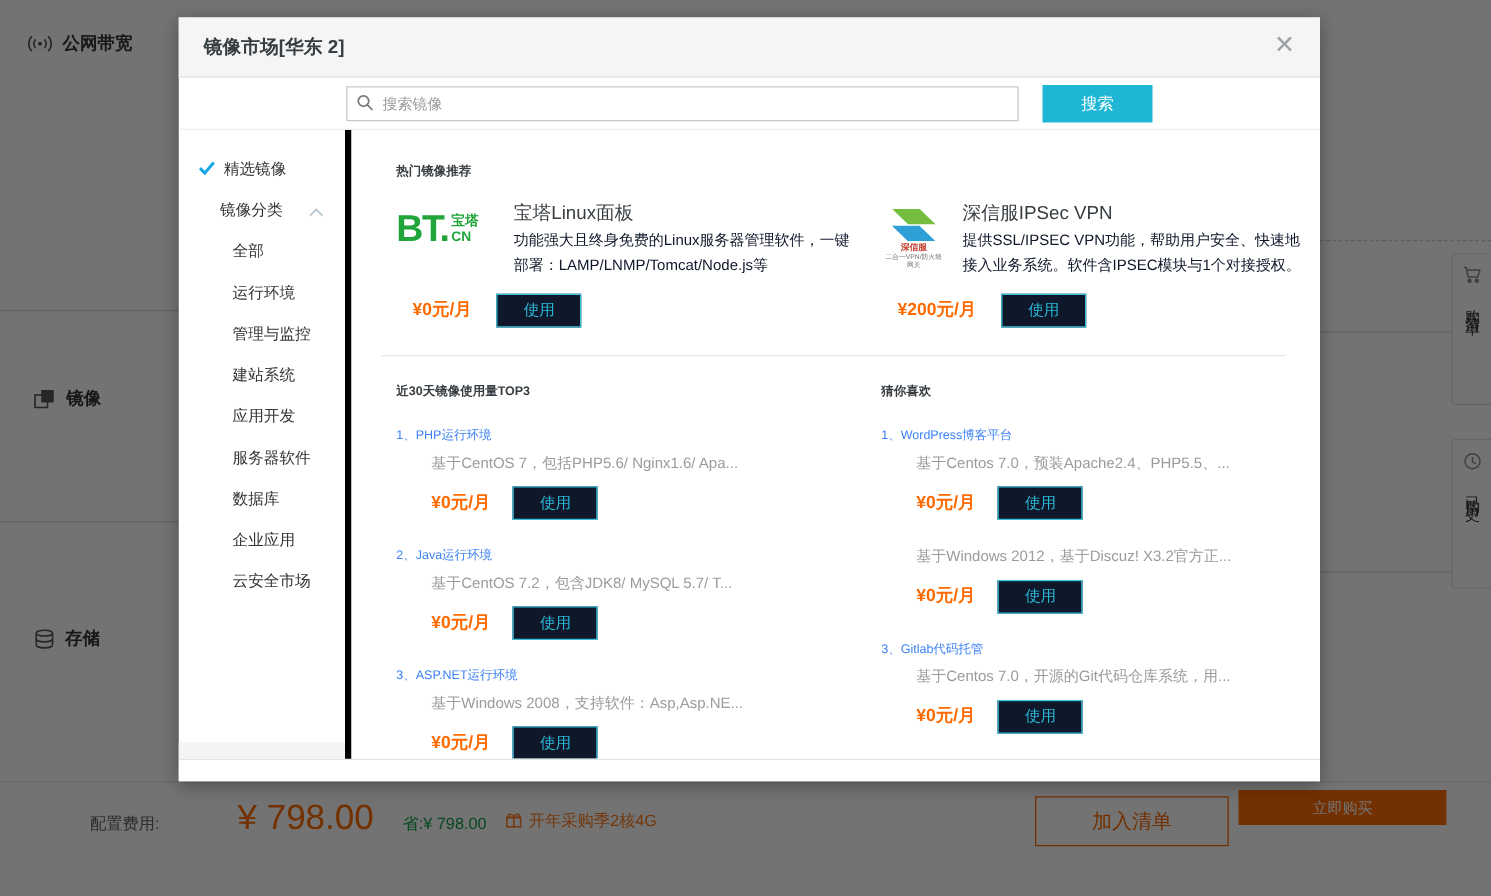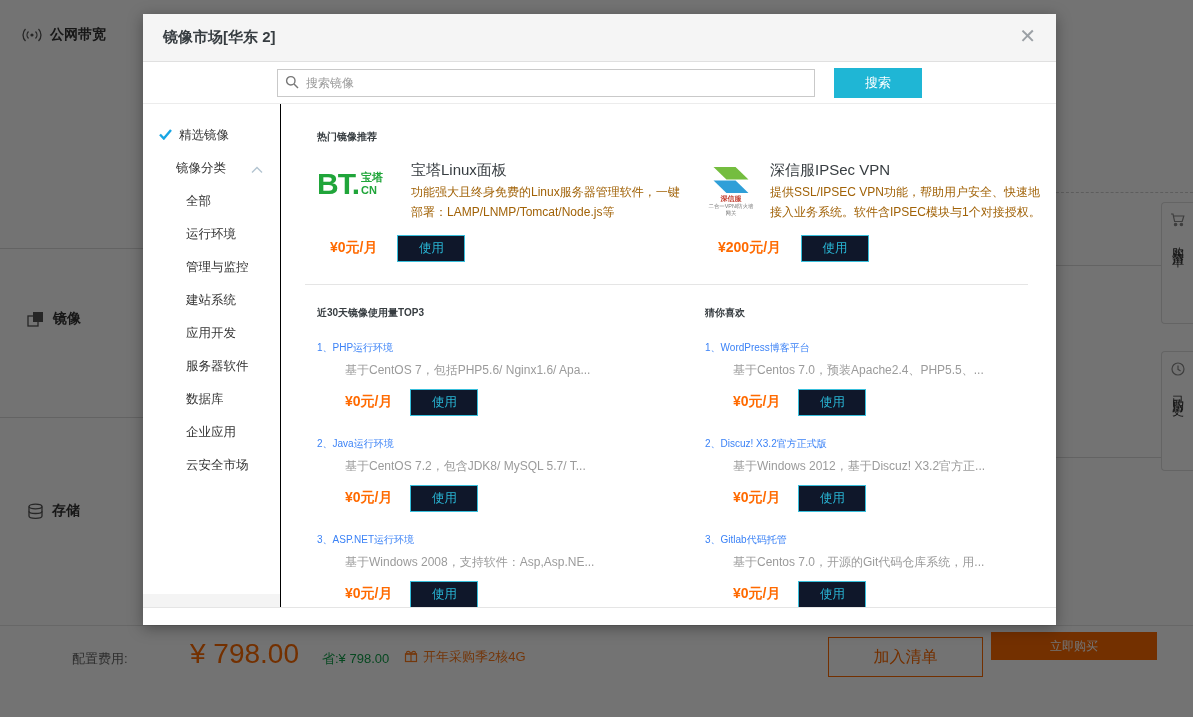--- a/index.html
+++ b/index.html
@@ -50,36 +50,36 @@
   .search-row { flex:0 0 auto; height:42px; display:flex; justify-content:center; align-items:center; gap:19px;
                 border-bottom:1px solid #ececec; }
   .search-box { position:relative; width:538px; height:28px; }
   .search-box input { width:100%; height:100%; border:1px solid #c9c9c9; padding:0 8px 0 28px; font-size:12px; color:#333;
                       font-family:inherit; outline:none; }
   .search-box input::placeholder { color:#9b9b9b; }
   .search-icon { position:absolute; left:8px; top:6px; }
   .search-btn { width:88px; height:30px; background:#1fb6d5; color:#fff; border:none; font-size:13px; cursor:pointer; font-family:inherit; }
 
   .modal-body { flex:1 1 auto; display:flex; min-height:0; }
-  .m-sidebar { flex:0 0 138px; border-right:1px solid #000000; padding-top:15px; position:relative; }
+  .m-sidebar { flex:0 0 138px; border-right:5px solid #000000; padding-top:15px; position:relative; }
   .sb-row { height:33px; display:flex; align-items:center; font-size:12.5px; color:#333; cursor:pointer; }
   .sb-featured { padding-left:16px; gap:7px; }
   .sb-cat-header { padding-left:33px; position:relative; }
   .sb-chevron { position:absolute; right:17px; top:11px; cursor:pointer; }
   .sb-item { padding-left:43px; }
   .sb-scroll { position:absolute; left:0; right:0; bottom:0; height:13px; background:#f4f4f4; }
 
   .m-main { flex:1 1 auto; padding:26px 16px 0 36px; overflow:hidden; }
   .sec-title { font-size:10px; font-weight:bold; color:#373d41; }
   .cards-row { display:flex; margin-top:17px; }
   .col-l { width:388px; flex:0 0 388px; }
   .col-r { flex:1 1 auto; }
   .card { display:flex; }
   .card-text .card-name { font-size:15px; color:#373d41; margin-bottom:3px; }
-  .card-text .card-desc { font-size:12px; color:#a16207; line-height:1.65; width:278px; }
+  .card-text .card-desc { font-size:12px; color:#0f172a; line-height:1.65; width:278px; }
   .price-row { display:flex; align-items:center; gap:20px; margin:12px 0 0 13px; }
   .price { font-size:14px; font-weight:bold; color:#ff6a00; }
   .use-btn { width:68px; height:27px; background:#0f172a; border:1px solid #38bfdc; color:#29b7d6; font-size:12.5px;
              cursor:pointer; font-family:inherit; }
 
   
   .bt-logo { width:94px; flex:0 0 94px; display:flex; align-items:flex-start; padding-top:8px; }
   .bt-main { font-size:30px; font-weight:bold; color:#20a53a; letter-spacing:-1px; line-height:1; }
   .bt-sub { display:flex; flex-direction:column; margin-left:2px; margin-top:2px; }
   .bt-sub span { font-size:11px; font-weight:bold; color:#20a53a; line-height:1.2; }
@@ -364,21 +364,20 @@
 
           <div class="mkt-item">
             <div class="mi-name">1、WordPress博客平台</div>
             <div class="mi-desc">基于Centos 7.0，预装Apache2.4、PHP5.5、...</div>
             <div class="mi-row">
                 <span class="price">¥0元/月</span>
               <button class="use-btn">使用</button>
               </div>
           </div>
           <div class="mkt-item">
-            <div class="mi-name">2、Discuz! X3.2官方正式版</div>
             <div class="mi-desc">基于Windows 2012，基于Discuz! X3.2官方正...</div>
             <div class="mi-row">
                 <span class="price">¥0元/月</span>
               <button class="use-btn">使用</button>
               </div>
           </div>
           <div class="mkt-item">
             <div class="mi-name">3、Gitlab代码托管</div>
             <div class="mi-desc">基于Centos 7.0，开源的Git代码仓库系统，用...</div>
             <div class="mi-row">

